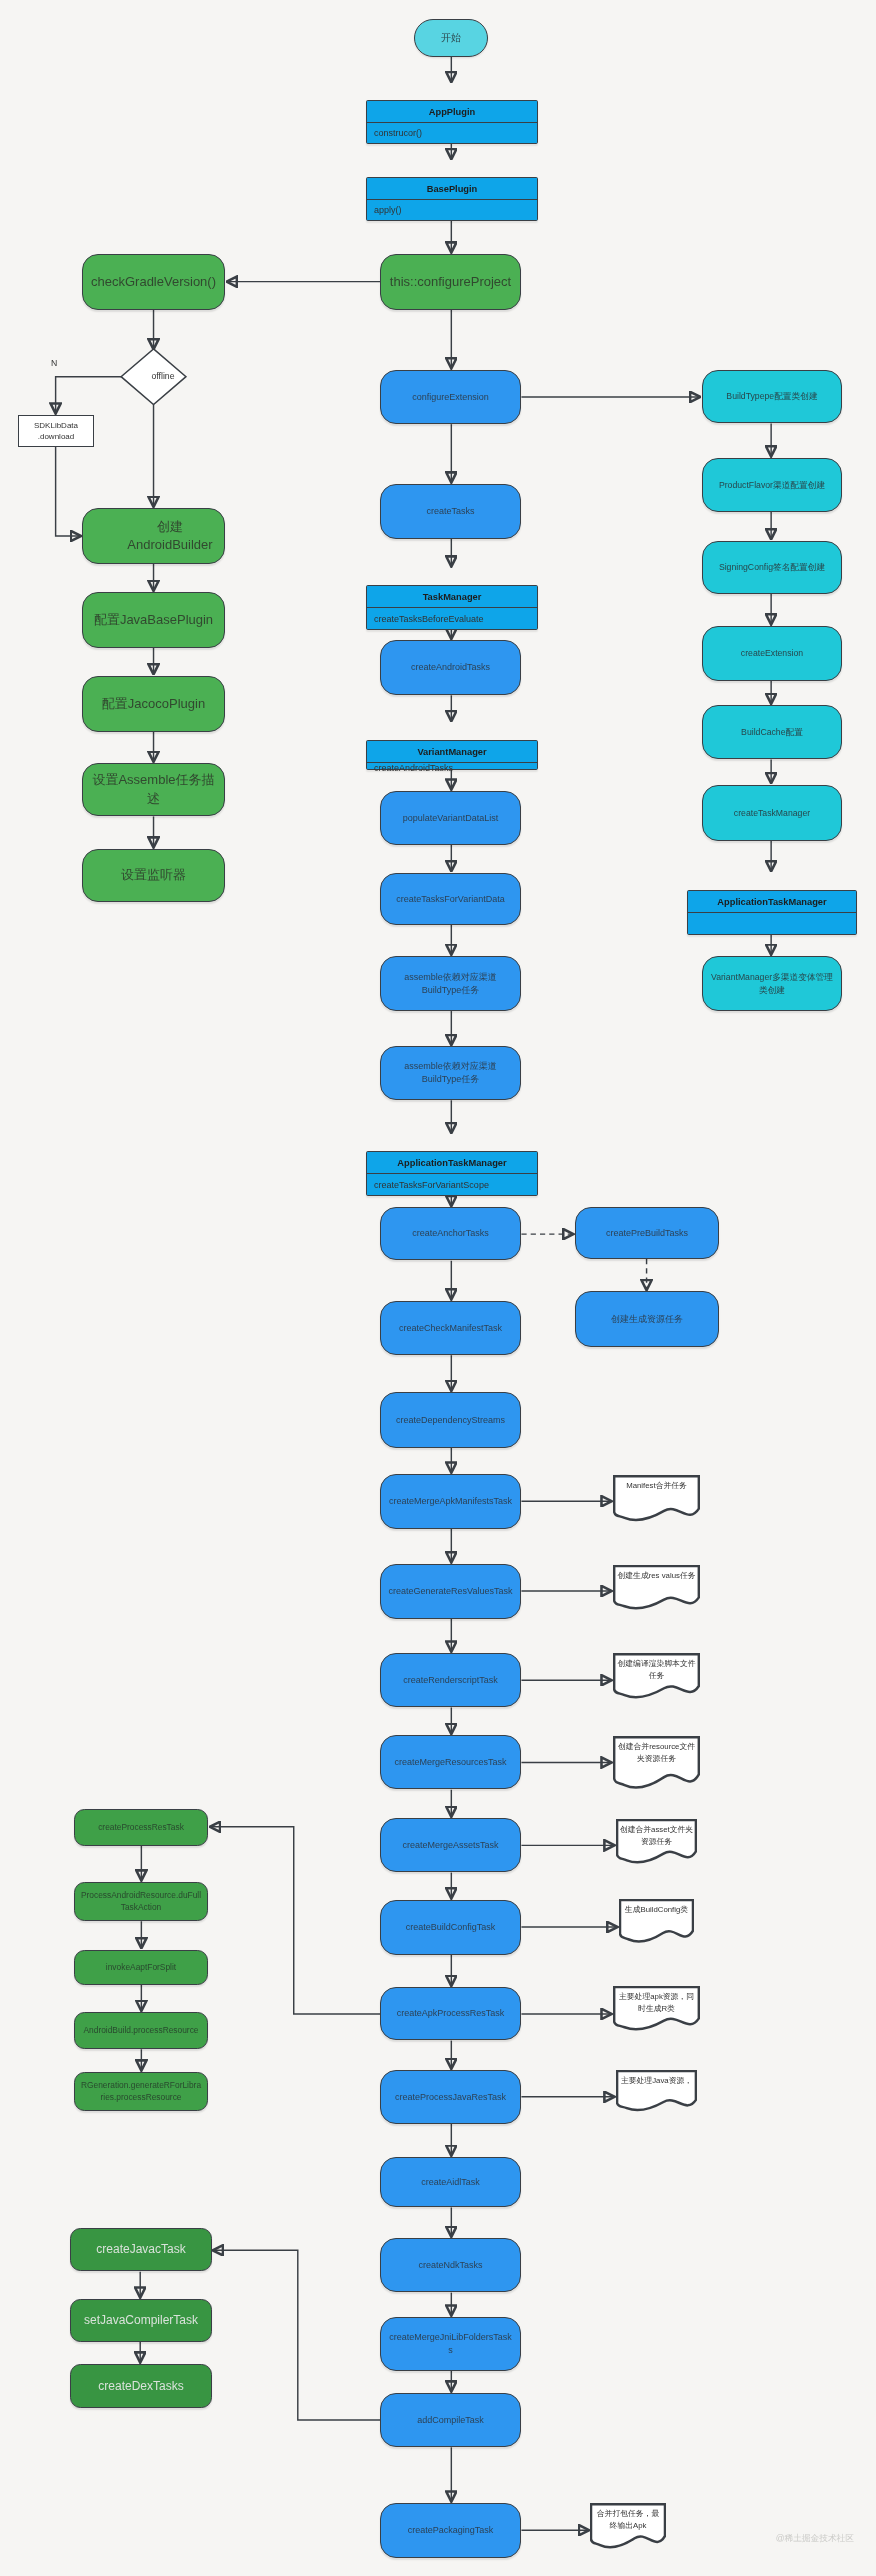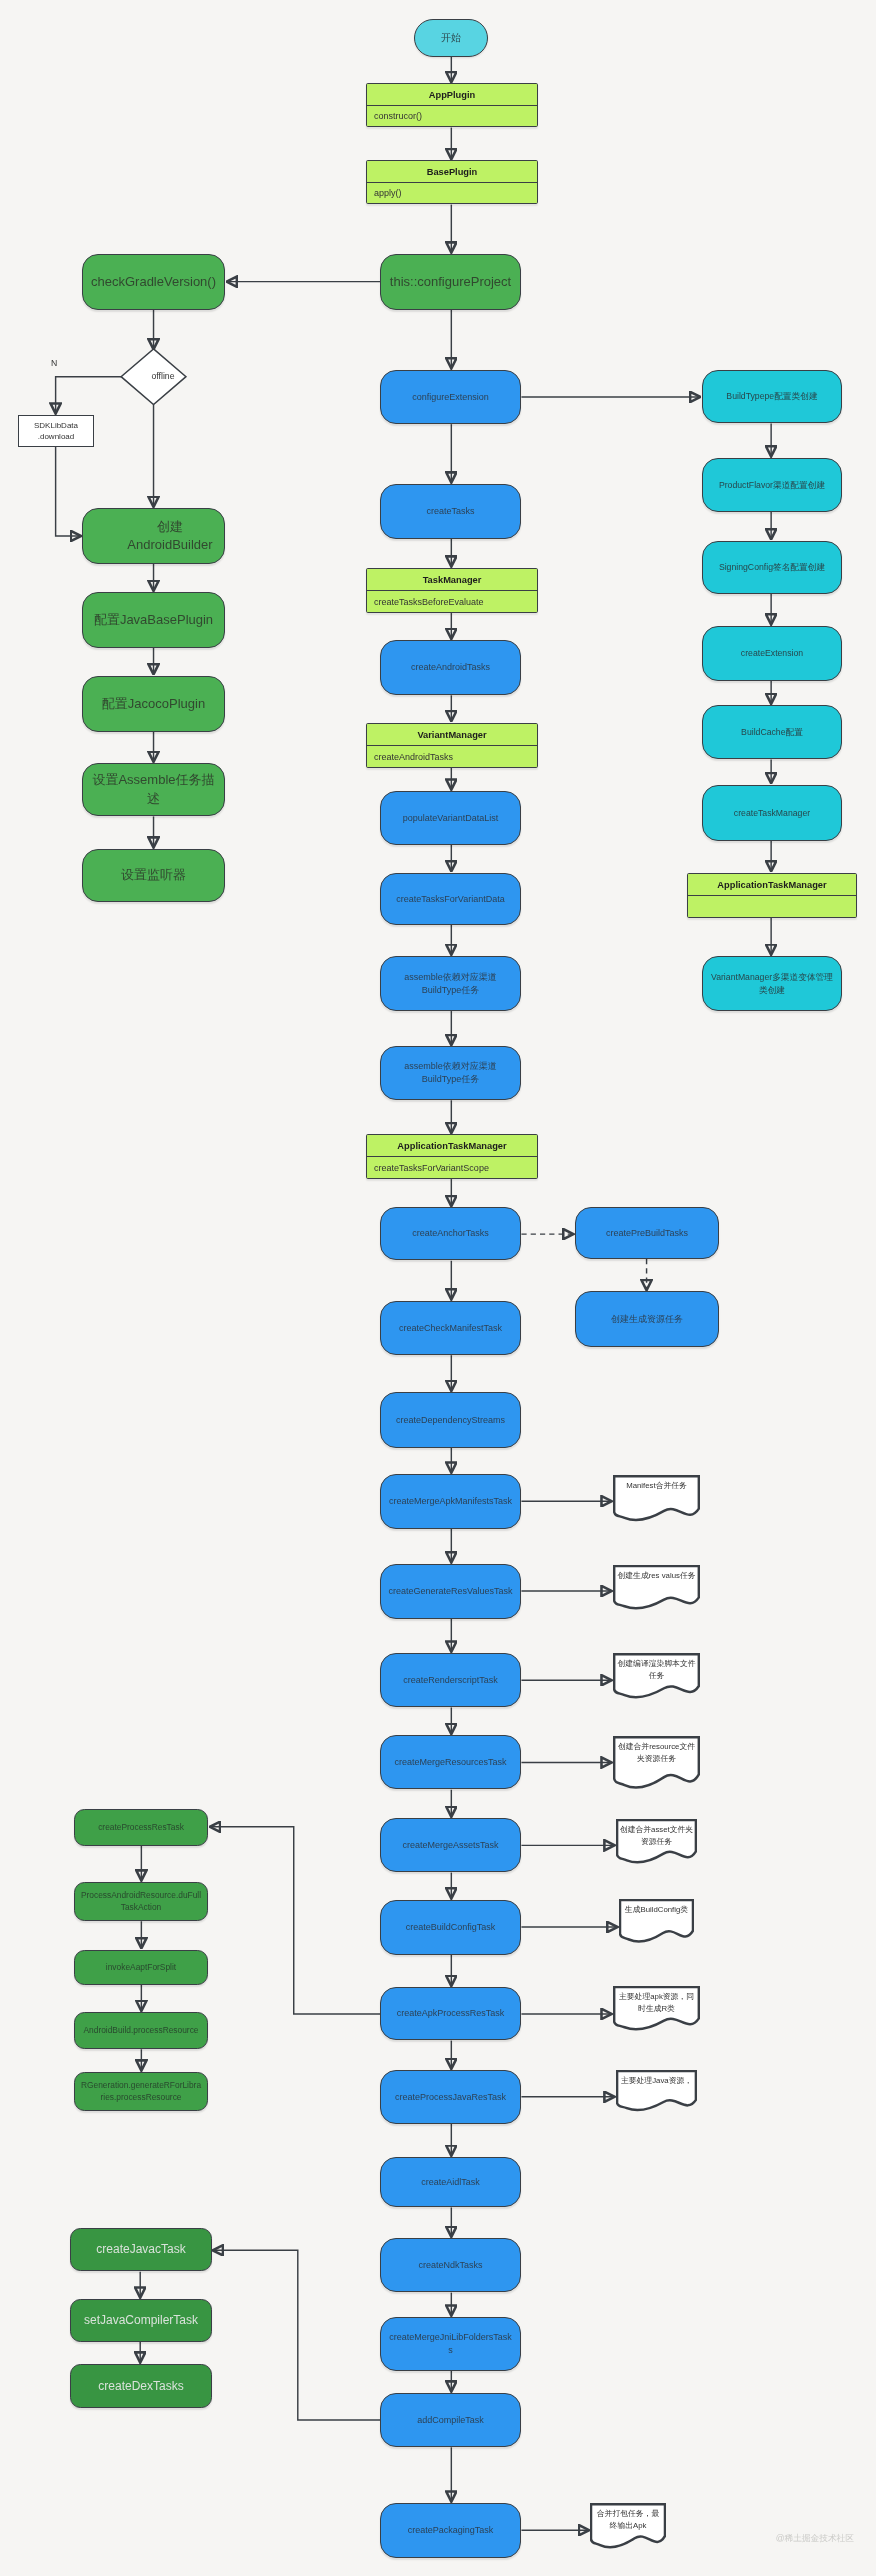--- a/index.html
+++ b/index.html
@@ -15,22 +15,22 @@
         box-shadow:0 1.2px 1.7px rgba(0,0,0,0.10);}
   .r-big{border-radius:16px;}
   .r-sm{border-radius:10.4px;}
   .start{background:#58d4e2;font-size:10px;border-radius:19px;color:#2c4a50;}
   .blue{background:#2e96f0;color:#2c4257;font-size:9px;}
   .cyan{background:#1fc8d8;color:#27484d;font-size:8.7px;}
   .green{background:#4bb053;color:#31492f;font-size:13px;}
   .green2{background:#3fa048;color:#294a2e;font-size:8.4px;padding:2.3px 4.6px;}
   .greendark{background:#389542;color:#d9e2da;font-size:12px;padding:2.3px 4.6px;}
   .plain{background:#ffffff;border-radius:0;font-size:8px;box-shadow:none;white-space:pre-line;}
-  .uml{position:absolute;background:#bef264;border:1.4px solid #3a3f45;border-radius:1.7px;
-       box-sizing:border-box;display:flex;flex-direction:column;box-shadow:0 1.2px 1.7px rgba(0,0,0,0.08);}
+  .uml{position:absolute;background:#0ea5e9;border:1.4px solid #3a3f45;border-radius:1.7px;
+       box-sizing:border-box;display:flex;flex-direction:column;box-shadow:0 1.2px 1.7px rgba(0,0,0,0.08);margin-top:17px;}
   .uml-title{flex:0 0 21px;display:flex;align-items:center;justify-content:center;
              font-weight:bold;font-size:9.3px;border-bottom:1.4px solid #3a3f45;color:#1d1d1d;}
   .uml-body{flex:1;display:flex;align-items:center;padding-left:7px;font-size:9px;color:#333;}
   .doc{position:absolute;box-sizing:border-box;}
   .doc svg{position:absolute;left:0;top:0;width:100%;height:100%;}
   .doc-label{position:absolute;left:3.5px;right:3.5px;top:4.6px;text-align:center;
              font-size:7.8px;line-height:1.55;color:#333;}
   .floating-label{position:absolute;font-size:8.7px;color:#333;}
   .watermark{position:absolute;top:2533px;right:22px;font-size:8.7px;color:#cbcbc8;}
 </style>
@@ -143,21 +143,21 @@
   <div class="node blue r-big" style="left:380px;top:370px;width:141px;height:54px;">configureExtension</div>
   <div class="node blue r-big" style="left:380px;top:484px;width:141px;height:55px;">createTasks</div>
 
   <div class="uml" style="left:366px;top:568px;width:172px;height:45px;">
     <div class="uml-title">TaskManager</div>
     <div class="uml-body">createTasksBeforeEvaluate</div>
   </div>
 
   <div class="node blue r-big" style="left:380px;top:640px;width:141px;height:55px;">createAndroidTasks</div>
 
-  <div class="uml" style="left:366px;top:723px;width:172px;height:45px;">
+  <div class="uml" style="left:366px;top:723px;width:172px;height:30px;">
     <div class="uml-title">VariantManager</div>
     <div class="uml-body">createAndroidTasks</div>
   </div>
 
   <div class="node blue r-big" style="left:380px;top:791px;width:141px;height:54px;">populateVariantDataList</div>
   <div class="node blue r-big" style="left:380px;top:873px;width:141px;height:52px;">createTasksForVariantData</div>
   <div class="node blue r-big" style="left:380px;top:956px;width:141px;height:55px;">assemble依赖对应渠道BuildType任务</div>
   <div class="node blue r-big" style="left:380px;top:1046px;width:141px;height:54px;">assemble依赖对应渠道BuildType任务</div>
 
   <div class="uml" style="left:366px;top:1134px;width:172px;height:45px;">

